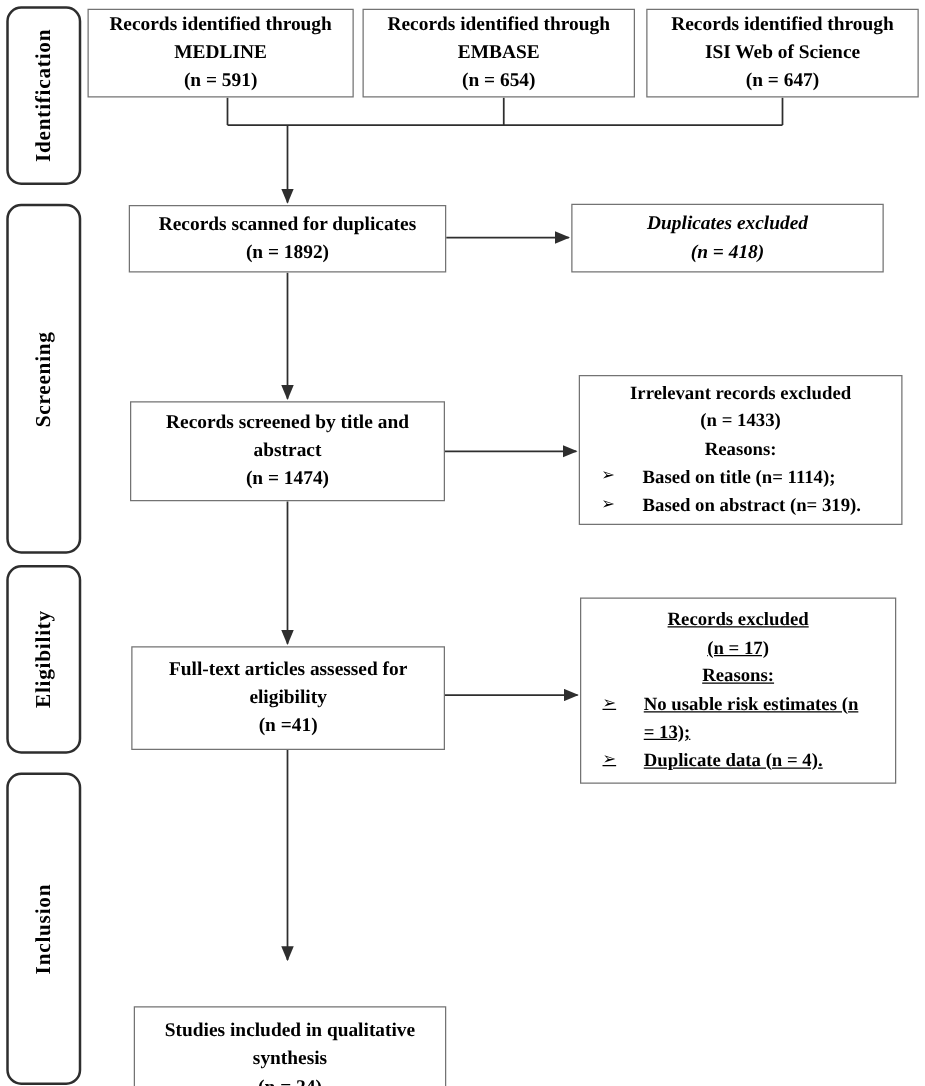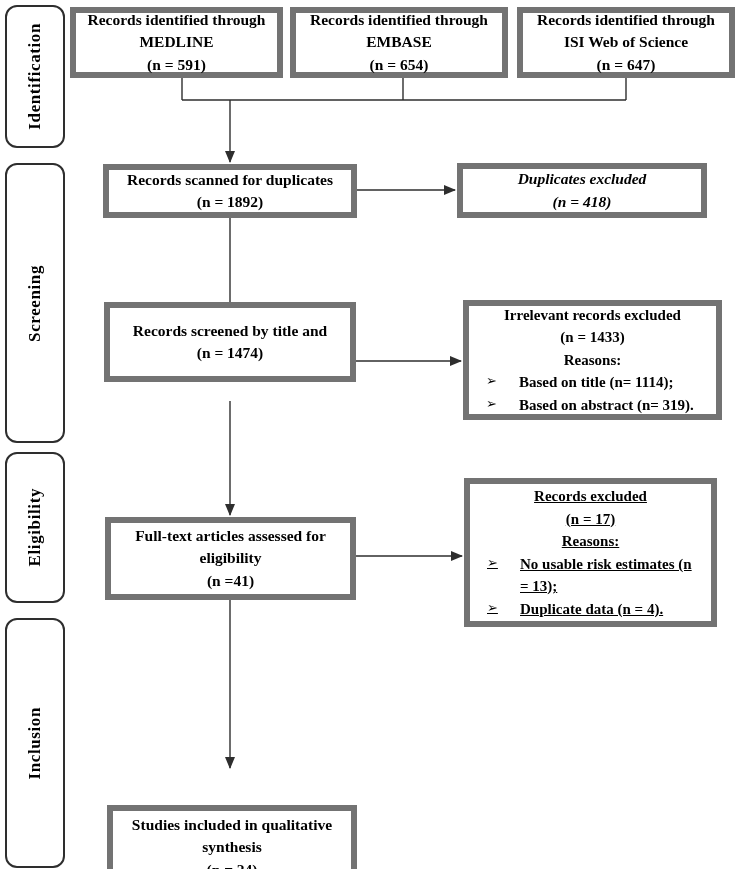--- a/index.html
+++ b/index.html
@@ -27,33 +27,33 @@
     font-size:17px;letter-spacing:.6px;white-space:nowrap;
   }
   #stage-identification{top:5px;height:143px;}
   #stage-screening{top:163px;height:280px;}
   #stage-eligibility{top:452px;height:151px;}
   #stage-inclusion{top:618px;height:250px;}
 
   
   .box{
     position:absolute;box-sizing:border-box;
-    border:6px solid #737373;background:#ffffff;
+    border:1px solid #737373;background:#ffffff;
     display:flex;flex-direction:column;justify-content:center;
     text-align:center;padding:2px 6px;
   }
   .box .bl{line-height:1.45;}
   .top-box{top:7px;height:71px;font-size:15.5px;}
   #box-medline{left:70px;width:213px;}
   #box-embase{left:290px;width:218px;}
   #box-isi{left:517px;width:218px;}
 
   #box-scanned{left:103px;top:164px;width:254px;height:54px;font-size:15.5px;}
   #box-dup-excluded{left:457px;top:163px;width:250px;height:55px;font-size:15.5px;font-style:italic;}
-  #box-screened{left:104px;top:302px;width:252px;height:80px;font-size:15.5px;}
+  #box-screened{left:104px;top:321px;width:252px;height:80px;font-size:15.5px;}
   #box-fulltext{left:105px;top:517px;width:251px;height:83px;font-size:15.5px;}
   #box-included{left:107px;top:770px;width:250px;height:85px;font-size:15.5px;margin-top:35px;}
 
   .reason-box{justify-content:center;text-align:center;padding:6px 7px;}
   #box-irrelevant{left:463px;top:300px;width:259px;height:120px;font-size:15px;}
   #box-rec-excluded{left:464px;top:478px;width:253px;height:149px;font-size:15px;text-decoration:underline;}
   .reason-box .bl{line-height:1.5;}
   .reason-box .left{text-align:center;}
   .bullet-row{display:flex;text-align:left;padding-left:10px;line-height:1.5;}
   .bullet-glyph{
@@ -121,20 +121,21 @@
     <div class="bl">Records scanned for duplicates</div>
     <div class="bl">(n = 1892)</div>
   </div>
   <div class="box" id="box-dup-excluded">
     <div class="bl">Duplicates excluded</div>
     <div class="bl">(n = 418)</div>
   </div>
 
   <div class="box" id="box-screened">
     <div class="bl">Records screened by title and</div>
+    <div class="bl">abstract</div>
     <div class="bl">(n = 1474)</div>
   </div>
   <div class="box reason-box" id="box-irrelevant">
     <div class="bl">Irrelevant records excluded</div>
     <div class="bl">(n = 1433)</div>
     <div class="bl left">Reasons:</div>
     <div class="bullet-row">
       <span class="bullet-glyph">➢</span>
       <span class="bullet-text">Based on title (n= 1114);</span>
     </div>

